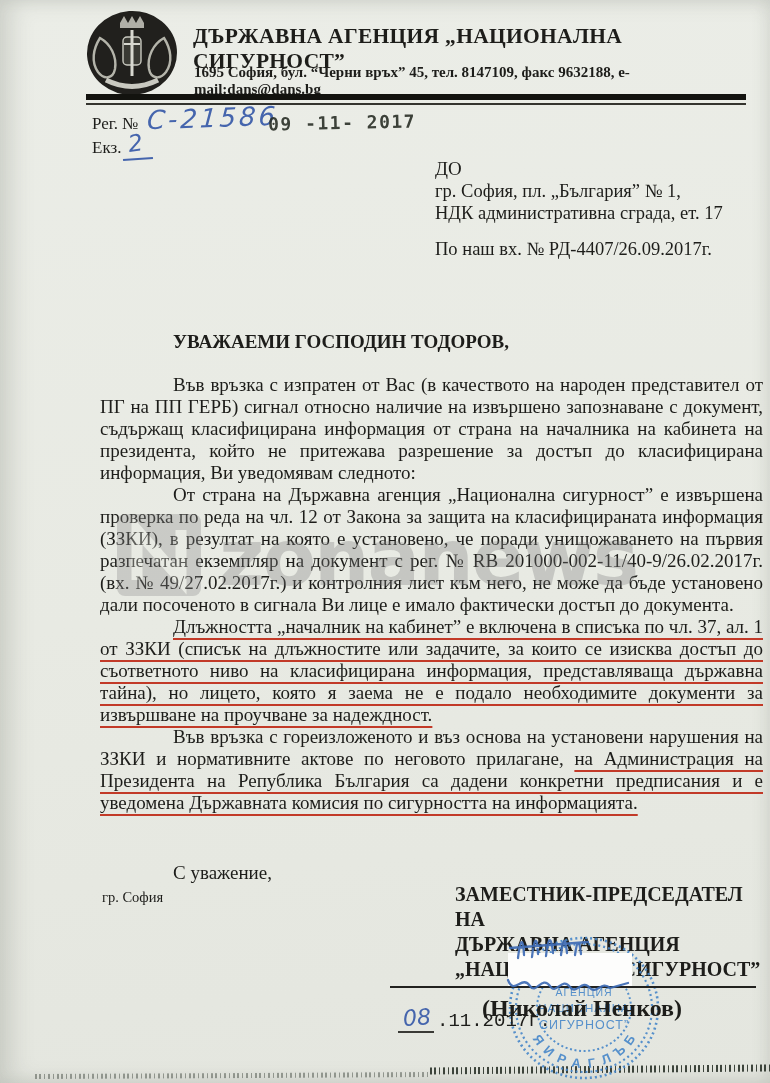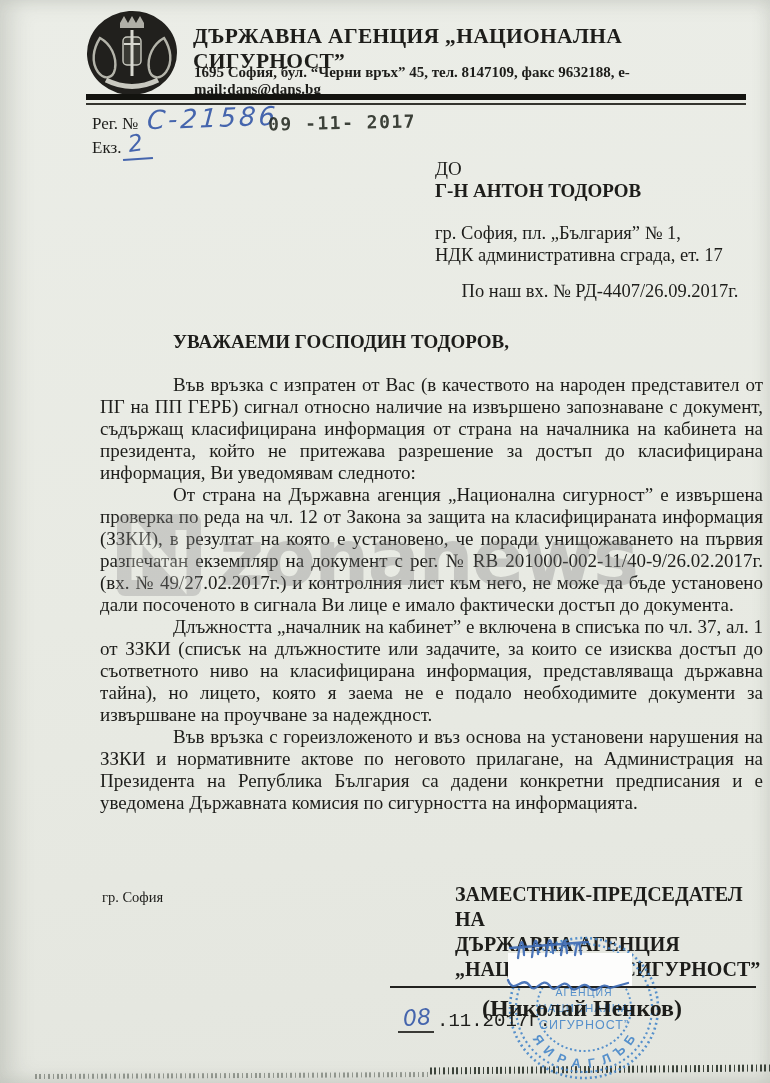--- a/index.html
+++ b/index.html
@@ -16,25 +16,25 @@
   .rule-thin{left:86px;top:103px;width:660px;height:2px;background:#34342e;}
   .reg-label{left:92px;top:114px;font-size:17px;}
   .reg-num{left:147px;top:103px;font-size:26px;color:#4565ad;font-style:italic;font-family:"DejaVu Sans",sans-serif;letter-spacing:3px;transform:rotate(-2deg) skewX(-6deg);}
   .reg-date{left:268px;top:112px;font-size:18px;font-weight:bold;font-family:"DejaVu Sans Mono",monospace;color:#2e332b;letter-spacing:1.5px;transform:rotate(-1.2deg);opacity:.92;}
   .copy-label{left:92px;top:138px;font-size:17px;}
   .copy-num{left:128px;top:130px;font-size:23px;color:#4565ad;font-style:italic;font-family:"DejaVu Sans",sans-serif;transform:rotate(-8deg);}
   .copy-underline{left:123px;top:158px;width:30px;height:2px;background:#4565ad;transform:rotate(-4deg);}
   .addressee{left:435px;top:158px;width:330px;font-size:18.5px;line-height:22px;}
   .addressee .to{font-weight:normal;font-size:19px;}
   .addressee .name{font-weight:bold;font-size:19px;margin-bottom:20px;}
-  .addressee .ref{margin-top:14px;text-align:center;}
+  .addressee .ref{margin-top:14px;}
   .body-text{left:100px;top:331px;width:663px;font-size:19px;line-height:22px;text-align:justify;}
   .body-text p{margin:0;text-indent:73px;}
   .body-text .salut{font-weight:bold;margin-bottom:21px;}
-  .ru{text-decoration-color:#c23a28;text-decoration-thickness:2px;text-underline-offset:5px;text-decoration-skip-ink:none;}
+  .ru{text-decoration:underline;text-decoration-color:#c23a28;text-decoration-thickness:2px;text-underline-offset:5px;text-decoration-skip-ink:none;}
   .regards{left:100px;top:862px;font-size:19px;text-indent:73px;width:300px;}
   .city{left:102px;top:889px;font-size:14.5px;}
   .signer-title{left:455px;top:882px;width:315px;font-weight:bold;font-size:20px;line-height:25px;}
   .white-box{left:508px;top:953px;width:124px;height:33px;background:#fdfdfc;z-index:3;}
   .sig-line{left:390px;top:986px;width:366px;height:2px;background:#22221f;z-index:4;}
   .signer-name{left:482px;top:995px;font-weight:bold;font-size:24px;z-index:6;}
   .date-underline{left:398px;top:1031px;width:36px;height:2px;background:#3a3a36;z-index:6;}
   .date-day{left:403px;top:1005px;font-size:22px;color:#4565ad;font-style:italic;font-family:"DejaVu Sans",sans-serif;transform:rotate(-4deg);z-index:7;}
   .date-rest{left:437px;top:1010px;font-size:19px;z-index:6;font-family:Liberation Mono, monospace;}
   .stamp-svg{left:500px;top:925px;z-index:2;}
@@ -69,34 +69,34 @@
 
   <div class="abs reg-label">Рег. №</div>
   <div class="abs reg-num">С-21586</div>
   <div class="abs reg-date">09 -11- 2017</div>
   <div class="abs copy-label">Екз.</div>
   <div class="abs copy-num">2</div>
   <div class="abs copy-underline"></div>
 
   <div class="abs addressee">
     <div class="to">ДО</div>
-    <div class="name">Г-Н АНТОН ТОДОРОВ</div>
     <div>гр. София, пл. „България” № 1,</div>
     <div>НДК административна сграда, ет. 17</div>
     <div class="ref">По наш вх. № РД-4407/26.09.2017г.</div>
   </div>
 
   <div class="abs body-text">
     <p class="salut">УВАЖАЕМИ ГОСПОДИН ТОДОРОВ,</p>
     <p>Във връзка с изпратен от Вас (в качеството на народен представител от ПГ на ПП ГЕРБ) сигнал относно наличие на извършено запознаване с документ, съдържащ класифицирана информация от страна на началника на кабинета на президента, който не притежава разрешение за достъп до класифицирана информация, Ви уведомявам следното:</p>
     <p>От страна на Държавна агенция „Национална сигурност” е извършена проверка по реда на чл. 12 от Закона за защита на класифицираната информация (ЗЗКИ), в резултат на която е установено, че поради унищожаването на първия разпечатан екземпляр на документ с рег. №  RB 201000-002-11/40-9/26.02.2017г. (вх. № 49/27.02.2017г.) и контролния лист към него, не може да бъде установено дали посоченото в сигнала Ви лице е имало фактически достъп до документа.</p>
     <p><span class="ru">Длъжността „началник на кабинет” е включена в списъка по чл. 37, ал. 1 от ЗЗКИ (списък на длъжностите или задачите, за които се изисква достъп до съответното ниво на класифицирана информация, представляваща държавна тайна), но лицето, която я заема не е подало необходимите документи за извършване на проучване за надеждност.</span></p>
     <p><span>Във връзка с гореизложеното и въз основа на установени нарушения на ЗЗКИ и нормативните актове по неговото прилагане, </span><span class="ru">на Администрация на Президента на Република България са дадени конкретни предписания и е уведомена Държавната комисия по сигурността на информацията.</span></p>
   </div>
 
+  <div class="abs regards">С уважение,</div>
   <div class="abs city">гр. София</div>
 
   <div class="abs signer-title">
     <div>ЗАМЕСТНИК-ПРЕДСЕДАТЕЛ НА</div>
     <div>ДЪРЖАВНА АГЕНЦИЯ</div>
     <div>„НАЦИОНАЛНА СИГУРНОСТ”</div>
   </div>
 
   <svg class="abs stamp-svg" width="170" height="158" viewBox="500 925 170 158" opacity="0.9">
     <g fill="none" stroke="#4787c9">

